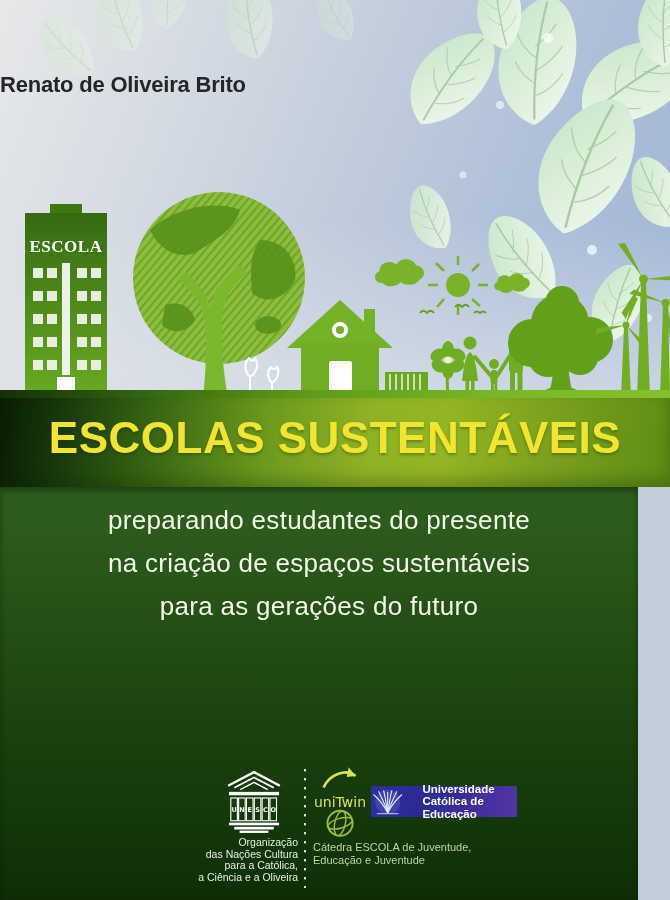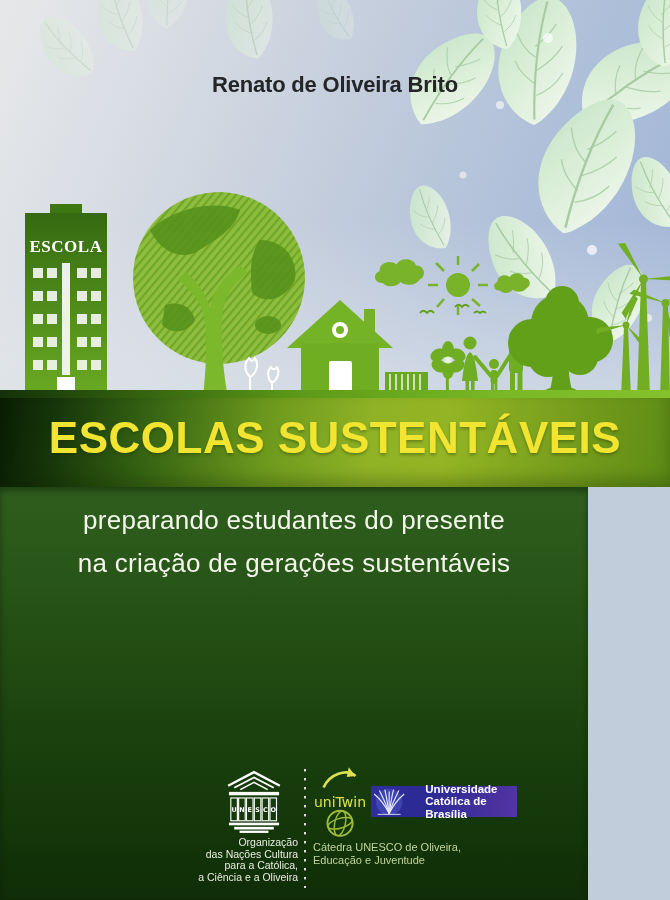--- a/index.html
+++ b/index.html
@@ -9,33 +9,33 @@
   
   .sky{position:absolute;left:0;top:0;width:670px;height:400px;
        background:
          linear-gradient(to bottom, rgba(255,255,255,0) 55%, rgba(228,232,235,.55) 92%, rgba(222,228,232,.7) 100%),
          linear-gradient(112deg,#e7e8e9 0%,#d8dde4 22%,#c3cddc 48%,#aebfd9 74%,#9fb4d6 100%);}
 
   .leaves-svg{position:absolute;left:0;top:0;pointer-events:none;}
   .illus-svg{position:absolute;left:0;top:185px;pointer-events:none;}
 
   
-  .author{position:absolute;top:72px;left:0;right:0;text-align:center;
+  .author{position:absolute;top:72px;left:0;right:0;text-align:left;
           font-size:22px;font-weight:bold;color:#232527;letter-spacing:-.2px;}
 
   
   .title-band{position:absolute;left:0;top:398px;width:670px;height:89px;
       background:linear-gradient(97deg,#0a1d03 0%,#16350a 8%,#356312 22%,#6d9a1d 40%,#8fb226 55%,#93b524 66%,#7aa01d 82%,#5d8c15 100%);
       box-shadow:inset 0 -8px 14px rgba(10,30,2,.25);}
   .title{position:absolute;left:0;right:0;top:15px;text-align:center;
          font-size:44px;font-weight:800;letter-spacing:.5px;color:#f2e531;
          text-shadow:0 2px 3px rgba(25,45,0,.35);}
 
   
-  .bottom{position:absolute;left:0;top:487px;width:588px;height:413px;
+  .bottom{position:absolute;left:0;top:487px;width:638px;height:413px;
       background:linear-gradient(180deg,#2e5e1e 0%,#2b5a1b 12%,#234d13 38%,#1a400d 62%,#14370a 82%,#0f2d07 100%);
       box-shadow:inset 0 4px 6px rgba(8,25,2,.45);}
   .subtitle{position:absolute;left:0;right:0;top:12px;text-align:center;
       font-size:26px;line-height:43px;font-weight:300;letter-spacing:.3px;color:#f4f6ec;}
 
   
   .unesco-block{position:absolute;left:148px;top:282px;width:150px;text-align:right;}
   .unesco-block svg{margin-right:6px;}
   .unesco-caption{margin-top:0;font-size:10.5px;line-height:11.5px;color:#e9eee4;}
   .dots{position:absolute;left:303px;top:281px;width:4px;height:120px;
@@ -273,21 +273,22 @@
   </svg>
 
   <div class="title-band">
     <div class="title">ESCOLAS SUSTENTÁVEIS</div>
   </div>
 
   <div class="bottom">
 
     <div class="subtitle">
       <div>preparando estudantes do presente</div>
-      <div>na criação de gerações sustentáveis</div>
+      <div>na criação de espaços sustentáveis</div>
+      <div>para as gerações do futuro</div>
     </div>
 
     <div class="unesco-block">
       <svg width="76" height="64" viewBox="0 0 100 84">
         <g stroke="#ffffff" fill="none">
           <path d="M16,22 L50,4 L84,22" stroke-width="3"></path>
           <path d="M24,24.5 L50,11 L76,24.5" stroke-width="2.4"></path>
           <path d="M32,27 L50,17.5 L68,27" stroke-width="2"></path>
         </g>
         <rect x="17" y="30" width="66" height="4.5" fill="#ffffff"></rect>
@@ -341,23 +342,23 @@
             <path d="M20,30 C17,20 13,12 9,4"></path>
             <path d="M20,30 C18,18 17,10 15,3"></path>
           <path d="M20,30 C24,22 30,14 37,8"></path>
             <path d="M20,30 C23,20 27,12 31,4"></path>
             <path d="M20,30 C22,18 23,10 25,3"></path>
           <path d="M7,31 L33,31" stroke-width="1"></path>
         </g>
       </svg>
       <div class="ucb-text">
         <div>Universidade</div>
-        <div>Católica de Brasília</div>
+        <div>Católica de Educação</div>
       </div>
     </div>
 
     <div class="catedra">
-      <div>Cátedra UNESCO de Oliveira,</div>
+      <div>Cátedra ESCOLA de Juventude,</div>
       <div>Educação e Juventude</div>
     </div>
 
   </div>
 </div>
 
 </body></html>

